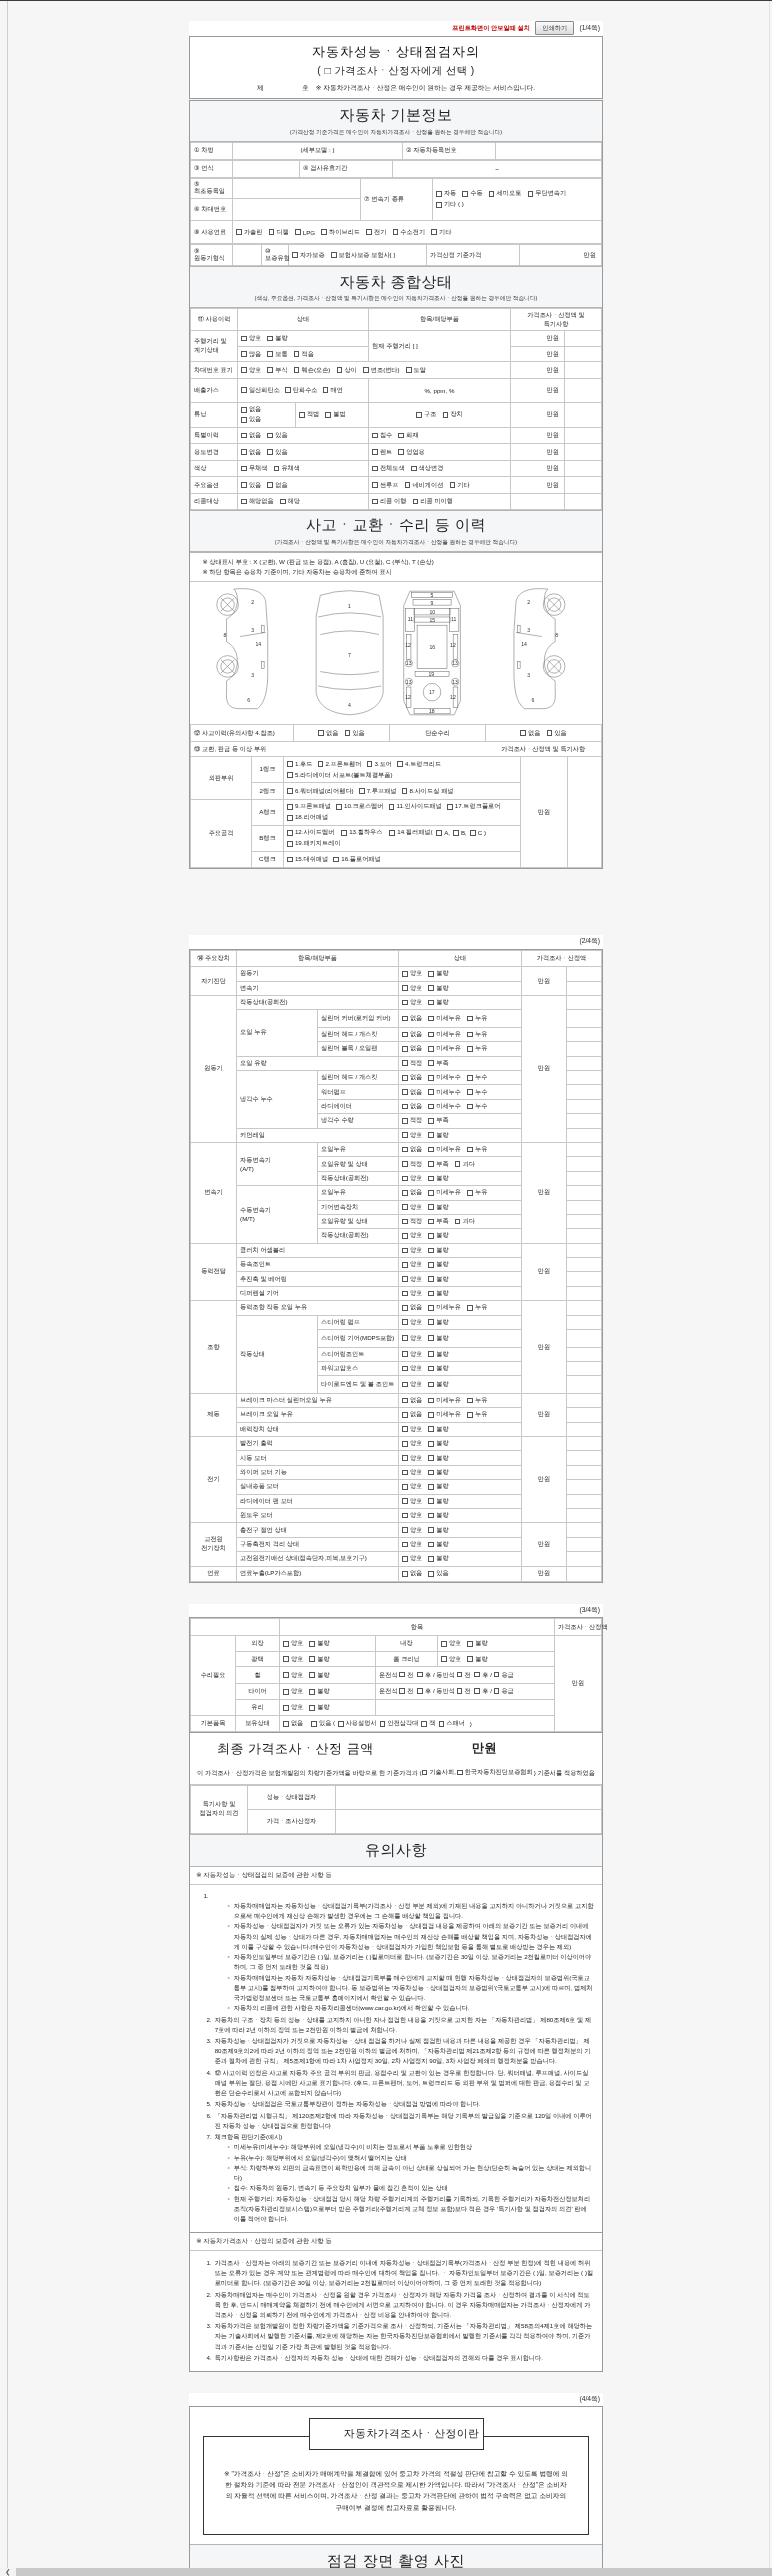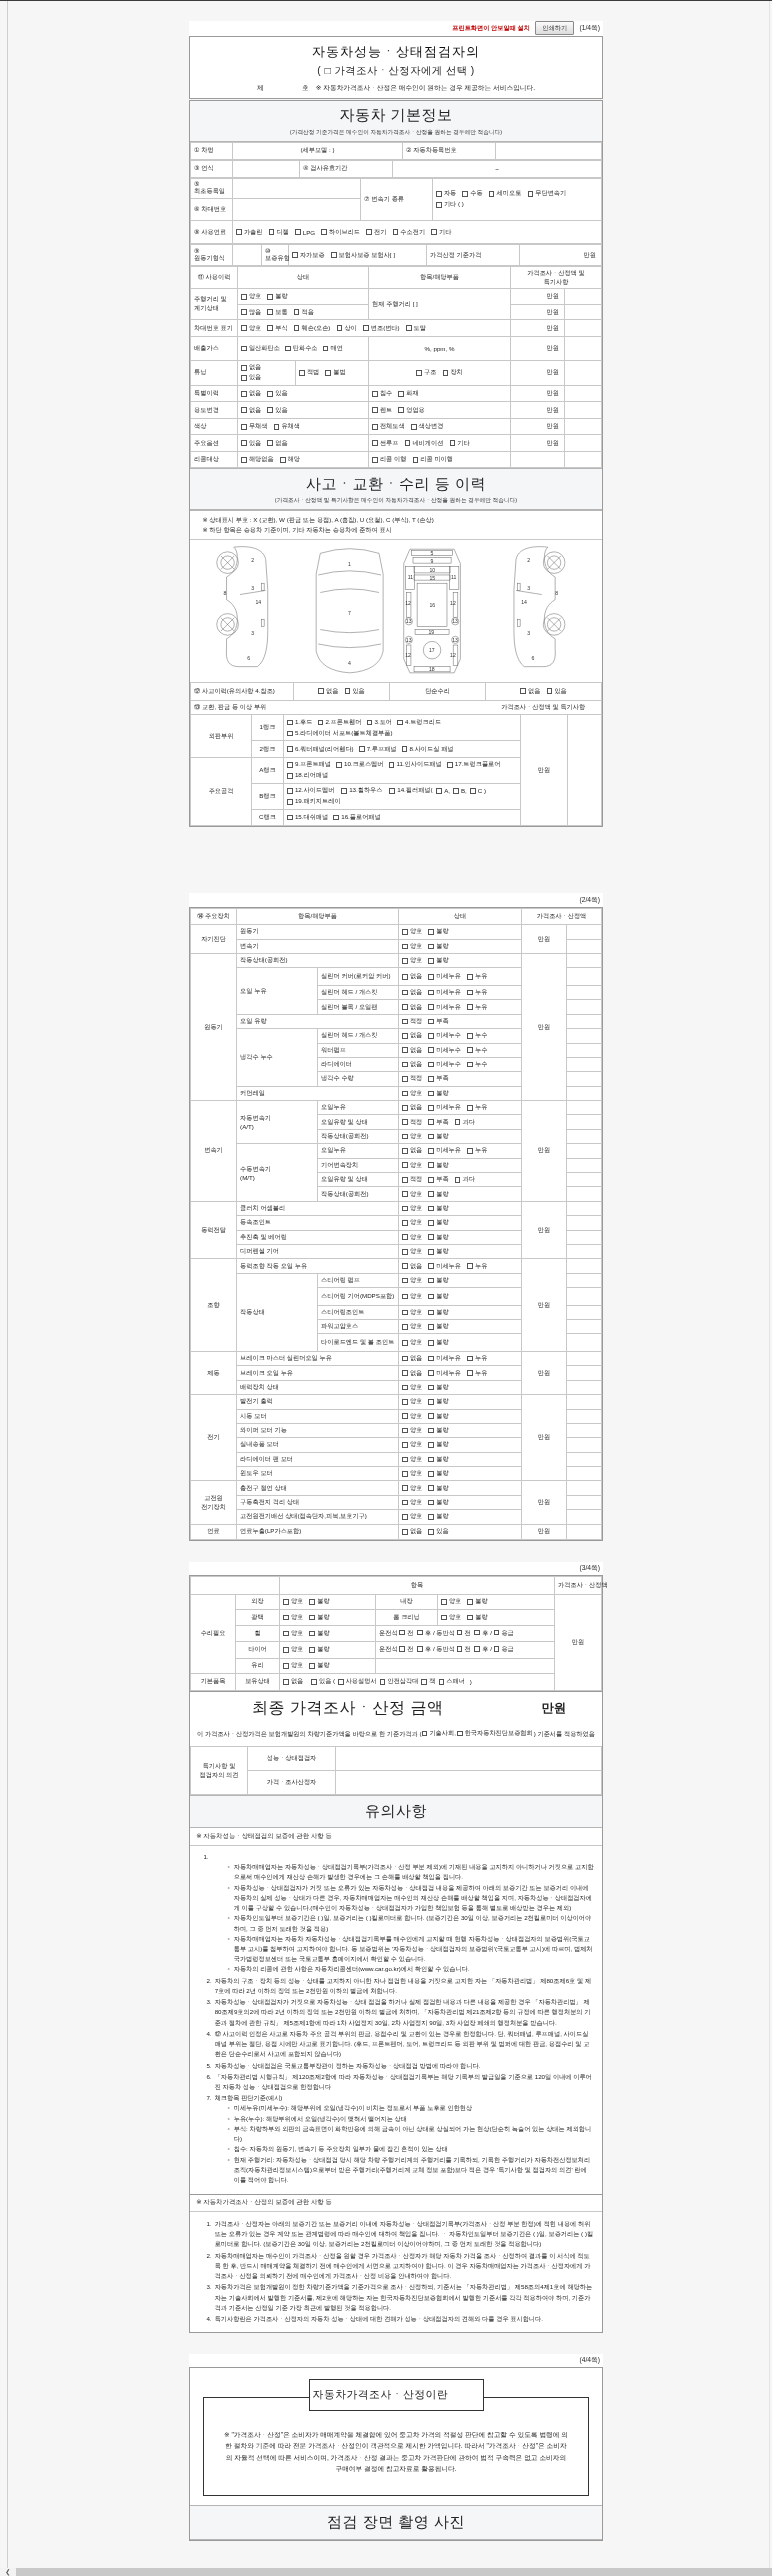--- a/index.html
+++ b/index.html
@@ -28,21 +28,21 @@
 td.ctr{text-align:center}
 td.amt{text-align:right;padding-right:5.2px}
 .cb{display:inline-block;width:5.7px;height:5.7px;border:0.5px solid #555;background:#fff;vertical-align:-0.5px;margin-right:2.1px;flex:none}
 .opt{display:inline-flex;align-items:center;margin-right:6.2px;white-space:nowrap}
 .opt:last-child{margin-right:0}
 .opts-stack .opt{display:flex;margin:1px 0}
 .prelines{white-space:pre-line}
 .notebox{border-top:0.5px solid #b5b5b5;padding:4.1px 12.4px;font-size:6.2px;line-height:1.6}
 .diagram-wrap{padding:3.1px 0 4.1px;text-align:center;border-top:0.5px solid #c8c8c8}
 .bigband{display:flex;align-items:center;border-top:0.5px solid #9a9a9a;padding:6.2px 0}
-.bigband .t1{font-size:16px;letter-spacing:0.5px;margin-left:62px}
+.bigband .t1{font-size:13px;letter-spacing:0.5px;margin-left:27px}
 .bigband .t2{font-size:12.4px;font-weight:bold;margin-left:98px}
 .basisline{text-align:center;font-size:6.2px;padding:4.1px 5.2px 6.2px;border-bottom:0.5px solid #c8c8c8}
 .noticelist{padding:6.2px 8.2px 8.2px 13.4px;font-size:6.2px;line-height:1.65;color:#222}
 .noticelist .num{display:flex;gap:3.1px;margin-top:1px}
 .noticelist .num .n{flex:none;width:8.2px;text-align:right}
 .bullets{margin-left:24px}
 .bullets .b{display:flex;gap:4.1px}
 .bullets .b .m{flex:none}
 .subhead{padding:3.6px 6.2px;font-size:6.4px;border-top:0.5px solid #9a9a9a}
 #hscroll{position:absolute;left:0;top:2568px;width:773px;height:7.7px;background:#c9c9c9}
@@ -206,20 +206,24 @@
               </span><span class="opt">
                 <i class="cb"></i>
                 <span>보험사보증 보험사[            ]</span>
               </span></td>
         <td class="lbl">가격산정 기준가격</td>
         <td class="amt">만원</td>
       </tr>
     </tbody>
       </table>
 
+    <div class="sect-head" style="border-top:0.5px solid #b5b5b5">
+      <div class="sect-title">자동차 종합상태</div>
+      <div class="sect-note">(색상, 주요옵션, 가격조사ㆍ산정액 및 특기사항은 매수인이 자동차가격조사ㆍ산정을 원하는 경우에만 적습니다)</div>
+    </div>
 
     <table>
       <colgroup>
           <col style="width:47px">
           <col style="width:58px">
           <col style="width:73px">
           <col style="width:142px">
           <col style="width:54px">
           <col>
         </colgroup>
@@ -1505,21 +1509,21 @@
           <span>특기사항란은 가격조사ㆍ산정자의 자동차 성능ㆍ상태에 대한 견해가 성능ㆍ상태점검자의 견해와 다를 경우 표시합니다.</span>
         </div>
     </div>
   </div>
 
   <div class="strip" style="margin-top:20.6px;height:13.4px">
     <span class="marker">(4/4쪽)</span>
   </div>
   <div class="pagebox">
     <div style="position:relative;padding:10.3px 13.4px 0">
-      <div style="border:1px solid #333;width:175px;margin:0 auto;position:relative;z-index:2;background:#fff;text-align:left;padding:8.2px 3.1px;font-size:10.8px;letter-spacing:0.5px">자동차가격조사ㆍ산정이란</div>
+      <div style="border:1px solid #333;width:175px;margin:0 auto;position:relative;z-index:2;background:#fff;text-align:right;padding:8.2px 3.1px;font-size:10.8px;letter-spacing:0.5px">자동차가격조사ㆍ산정이란</div>
       <div style="border:1px solid #333;margin-top:-14.4px;padding:31px 18.5px 20.6px;position:relative;z-index:1;text-align:center;line-height:1.7;font-size:6.7px">※ "가격조사ㆍ산정"은 소비자가 매매계약을 체결함에 있어 중고차 가격의 적절성 판단에 참고할 수 있도록 법령에 의한 절차와 기준에 따라 전문 가격조사ㆍ산정인이 객관적으로 제시한 가액입니다. 따라서 "가격조사ㆍ산정"은 소비자의 자율적 선택에 따른 서비스이며, 가격조사ㆍ산정 결과는 중고차 가격판단에 관하여 법적 구속력은 없고 소비자의 구매여부 결정에 참고자료로 활용됩니다.</div>
     </div>
     <div class="sect-head" style="border-top:0.5px solid #b5b5b5;margin-top:9.3px;padding:6.7px 0">
       <div class="sect-title">점검 장면 촬영 사진</div>
     </div>
 
   </div>
 
 </div>
 

